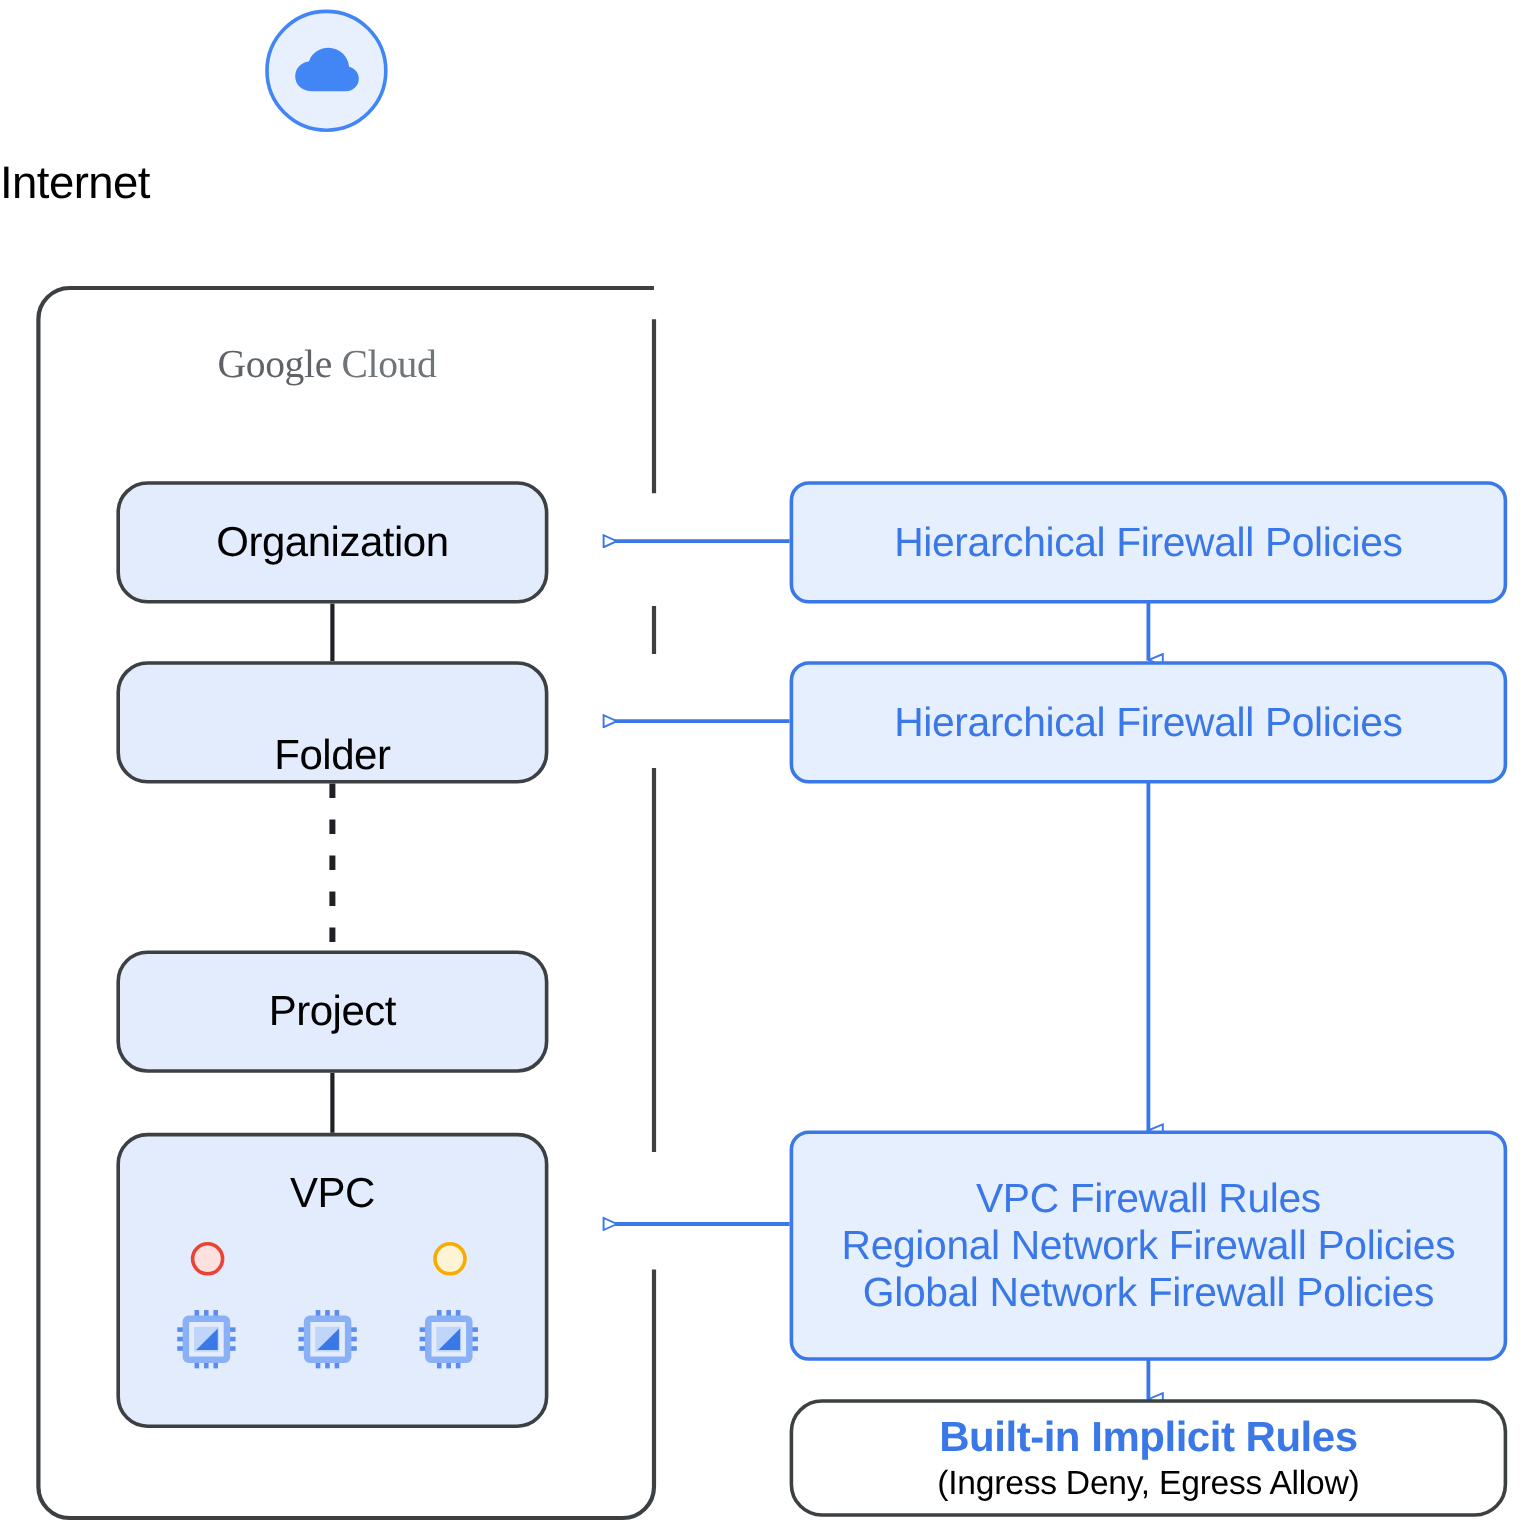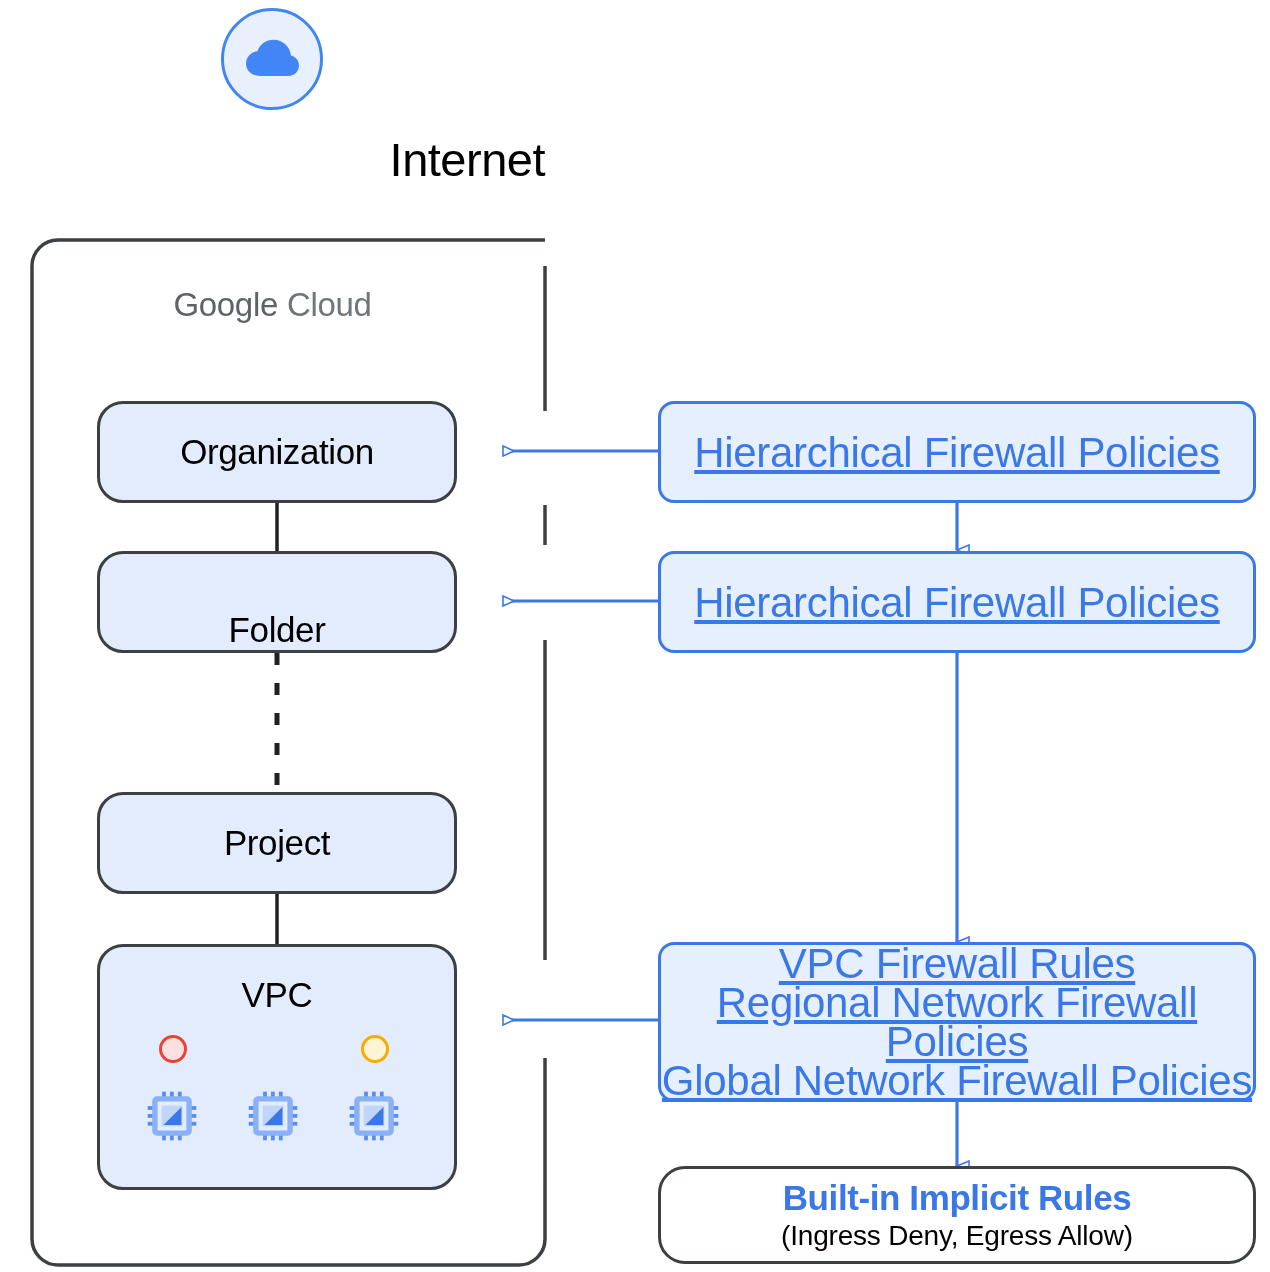--- a/index.html
+++ b/index.html
@@ -44,35 +44,36 @@
     height: 100%;
     display: flex;
     align-items: center;
     justify-content: center;
   }
   .internet-label {
     position: absolute;
     left: 0;
     top: 132px;
     width: 545px;
-    text-align: right;
-    font-size: 47px;
+    text-align: left;
+    font-size: 38px;
     color: #000000;
     letter-spacing: -0.5px;
   }
   
   .gcp-label {
     position: absolute;
     left: 0;
     top: 286px;
     width: 545px;
     text-align: center;
     font-size: 33px;
     color: #5F6368;
     letter-spacing: -0.3px;
+    font-family: Liberation Serif, serif;
   }
   .gcp-label .g1 { color:#5F6368; font-weight: 500; }
   .gcp-label .g2 { color:#70757A; font-weight: 400; }
   
   .node {
     position: absolute;
     box-sizing: border-box;
     display: flex;
     flex-direction: column;
     align-items: center;
@@ -93,25 +94,24 @@
     background: #FFFFFF;
     border: 3px solid #3C4043;
     border-radius: 16px;
   }
   .lbl-dark {
     font-size: 35px;
     color: #000000;
     letter-spacing: -0.4px;
   }
   .lbl-blue {
-    font-size: 42px;
+    font-size: 34px;
     color: #3B78E7;
     letter-spacing: -0.3px;
     line-height: 39px;
-    text-decoration: underline;
   }
   .lbl-blue-bold {
     font-size: 35px;
     color: #3B78E7;
     font-weight: 600;
     letter-spacing: -0.4px;
   }
   .lbl-sub {
     font-size: 28px;
     color: #000000;
@@ -293,21 +293,21 @@
   </div>
 
   <div class="node node-blue" id="node-org-policy" style="left:658px; top:401px; width:598px; height:102px;">
     <span class="lbl-blue">Hierarchical Firewall Policies</span>
   </div>
 
   <div class="node node-blue" id="node-folder-policy" style="left:658px; top:551px; width:598px; height:102px;">
     <span class="lbl-blue">Hierarchical Firewall Policies</span>
   </div>
 
-  <div class="node node-blue" id="node-vpc-rules" style="left:658px; top:942px; width:598px; height:160px;">
+  <div class="node node-blue" id="node-vpc-rules" style="left:658px; top:942px; width:598px; height:192px;">
     <span class="lbl-blue">VPC Firewall Rules</span>
     <span class="lbl-blue">Regional Network Firewall Policies</span>
     <span class="lbl-blue">Global Network Firewall Policies</span>
   </div>
 
   <div class="node node-white" id="node-implicit" style="left:658px; top:1166px; width:598px; height:98px;border-radius:27px;">
     <span class="lbl-blue-bold">Built-in Implicit Rules</span>
     <span class="lbl-sub">(Ingress Deny, Egress Allow)</span>
   </div>
 

